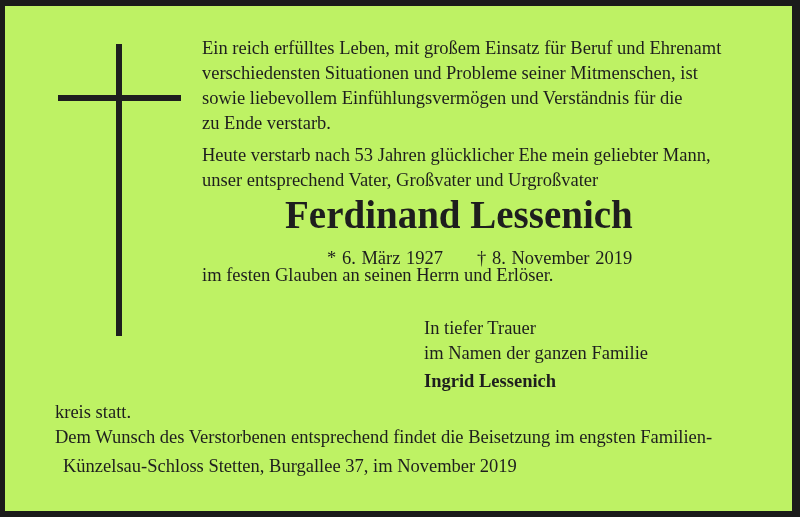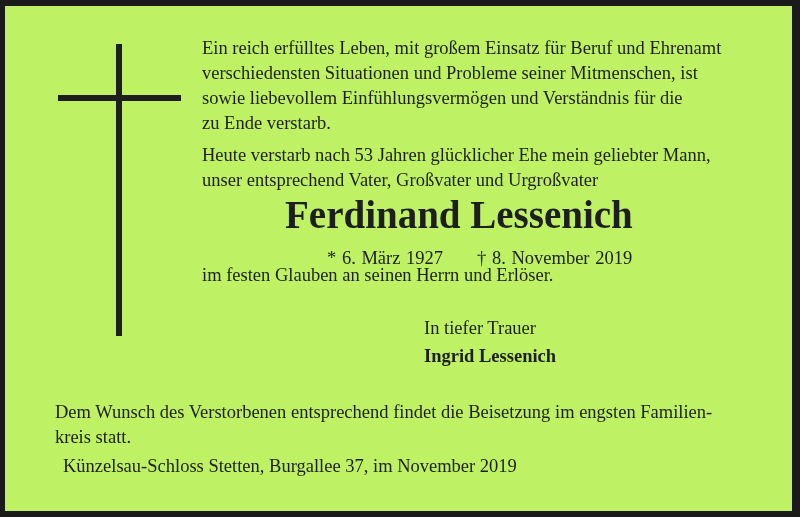--- a/index.html
+++ b/index.html
@@ -76,22 +76,23 @@
   <div class="name">Ferdinand Lessenich</div>
 
   <div class="dates">
     <span>* 6. März 1927</span><span class="gap"></span><span>† 8. November 2019</span>
   </div>
 
   <div class="block faith">im festen Glauben an seinen Herrn und Erlöser.</div>
 
   <div class="block sign">
     <span class="line">In tiefer Trauer</span>
+    <span class="line">im Namen der ganzen Familie</span>
     <span class="line bold">Ingrid Lessenich</span>
   </div>
 
   <div class="block wish">
+    <span class="line">kreis statt.</span>
     <span class="line">Dem Wunsch des Verstorbenen entsprechend findet die Beisetzung im engsten Familien-</span>
-    <span class="line">kreis statt.</span>
   </div>
 
   <div class="block place">Künzelsau-Schloss Stetten, Burgallee 37, im November 2019</div>
 </div>
 
 </body></html>

